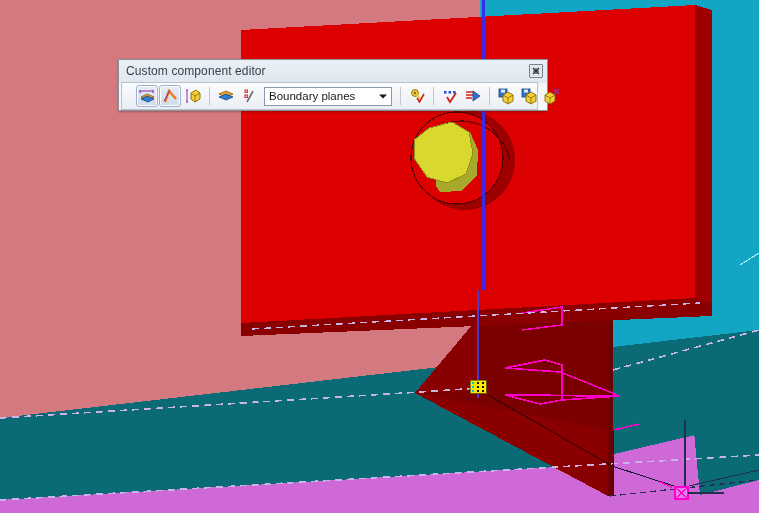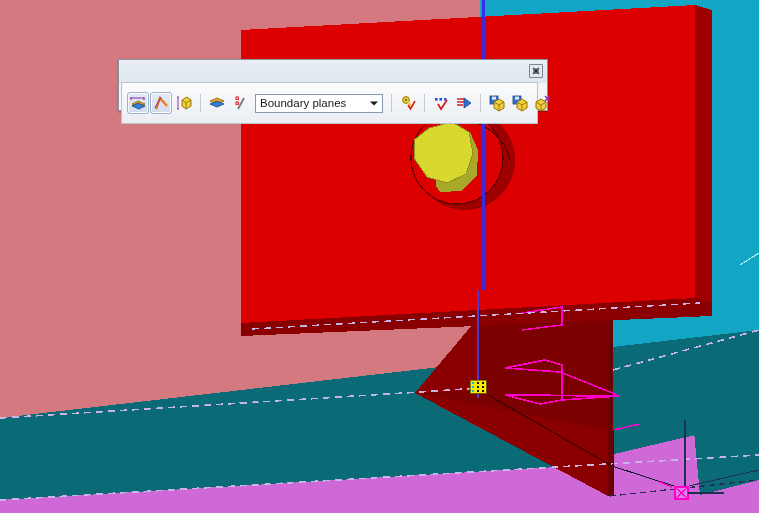--- a/index.html
+++ b/index.html
@@ -33,24 +33,24 @@
   }
   #panel-close{
     position:absolute;right:4px;top:4px;width:14px;height:14px;
     border:1px solid #7b8490;background:#e3e9ef;border-radius:1px;
     box-sizing:border-box;cursor:pointer;
     display:flex;align-items:center;justify-content:center;
   }
   #panel-close svg{width:8px;height:8px;display:block;}
 
   #toolstrip{
-    position:absolute;left:2px;top:22px;right:9px;height:42px;
+    position:absolute;left:2px;top:22px;right:9px;height:28px;
     background:linear-gradient(to bottom,#fbfcfd 0%,#f2f4f7 55%,#eaeef3 100%);
     border:1px solid #b9c2cc;box-sizing:border-box;
-    display:flex;align-items:center;padding:0 5px;gap:1px;
+    display:flex;align-items:center;padding:0 14px;gap:1px;
   }
   .tbtn{
     width:22px;height:22px;flex:0 0 auto;
     display:flex;align-items:center;justify-content:center;
     border:1px solid transparent;border-radius:3px;
     box-sizing:border-box;cursor:pointer;
   }
   .tbtn svg{display:block;}
   .tbtn.sel{
     background:linear-gradient(to bottom,#e4ecf6,#cfdcee);
@@ -163,20 +163,21 @@
       <line x1="688" y1="493" x2="724" y2="493" stroke="#203050" stroke-width="1.4"></line>
       <line x1="660" y1="482" x2="672" y2="487" stroke="#ff00c8" stroke-width="1.4"></line>
 
       <line x1="740" y1="265" x2="759" y2="253" stroke="#9fe8f5" stroke-width="1.2"></line>
 
     </svg>
   </div>
 
   <div id="panel">
 
+    <div id="panel-title">Custom component editor</div>
 
     <div id="panel-close" title="Close">
       <svg viewBox="0 0 8 8">
         <path d="M1 1 L7 7 M7 1 L1 7" stroke="#2b3138" stroke-width="1.4" fill="none"></path>
         <path d="M1 4 L7 4 M4 1 L4 7" stroke="#2b3138" stroke-width="1" fill="none"></path>
       </svg>
     </div>
 
     <div id="toolstrip">
 

